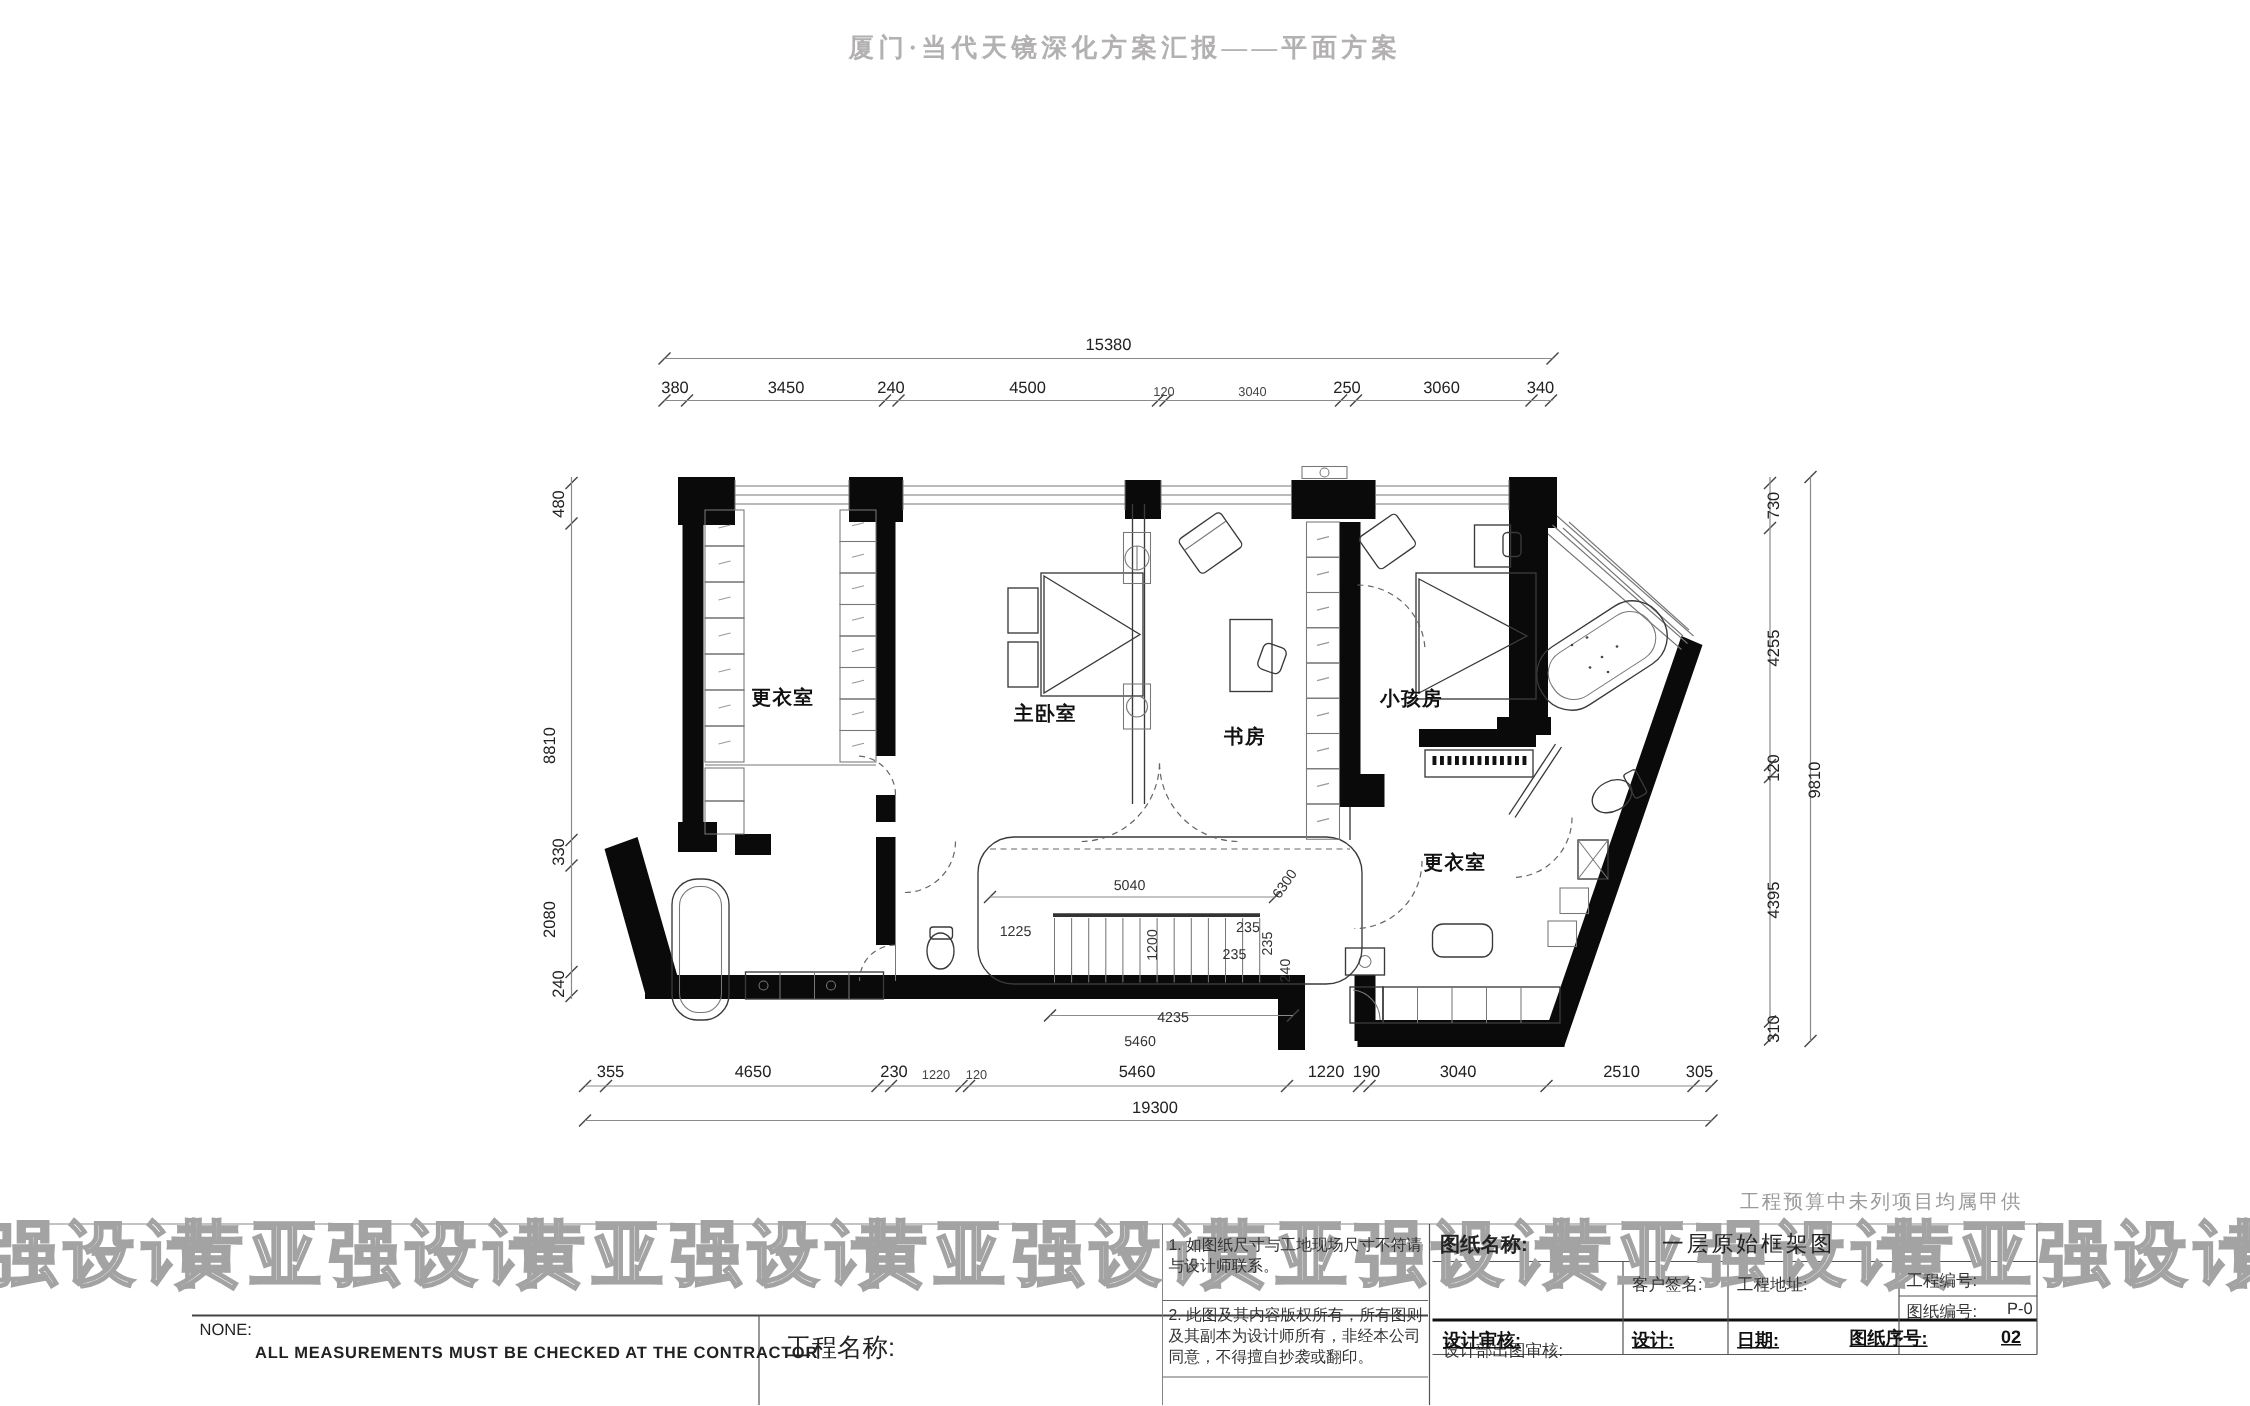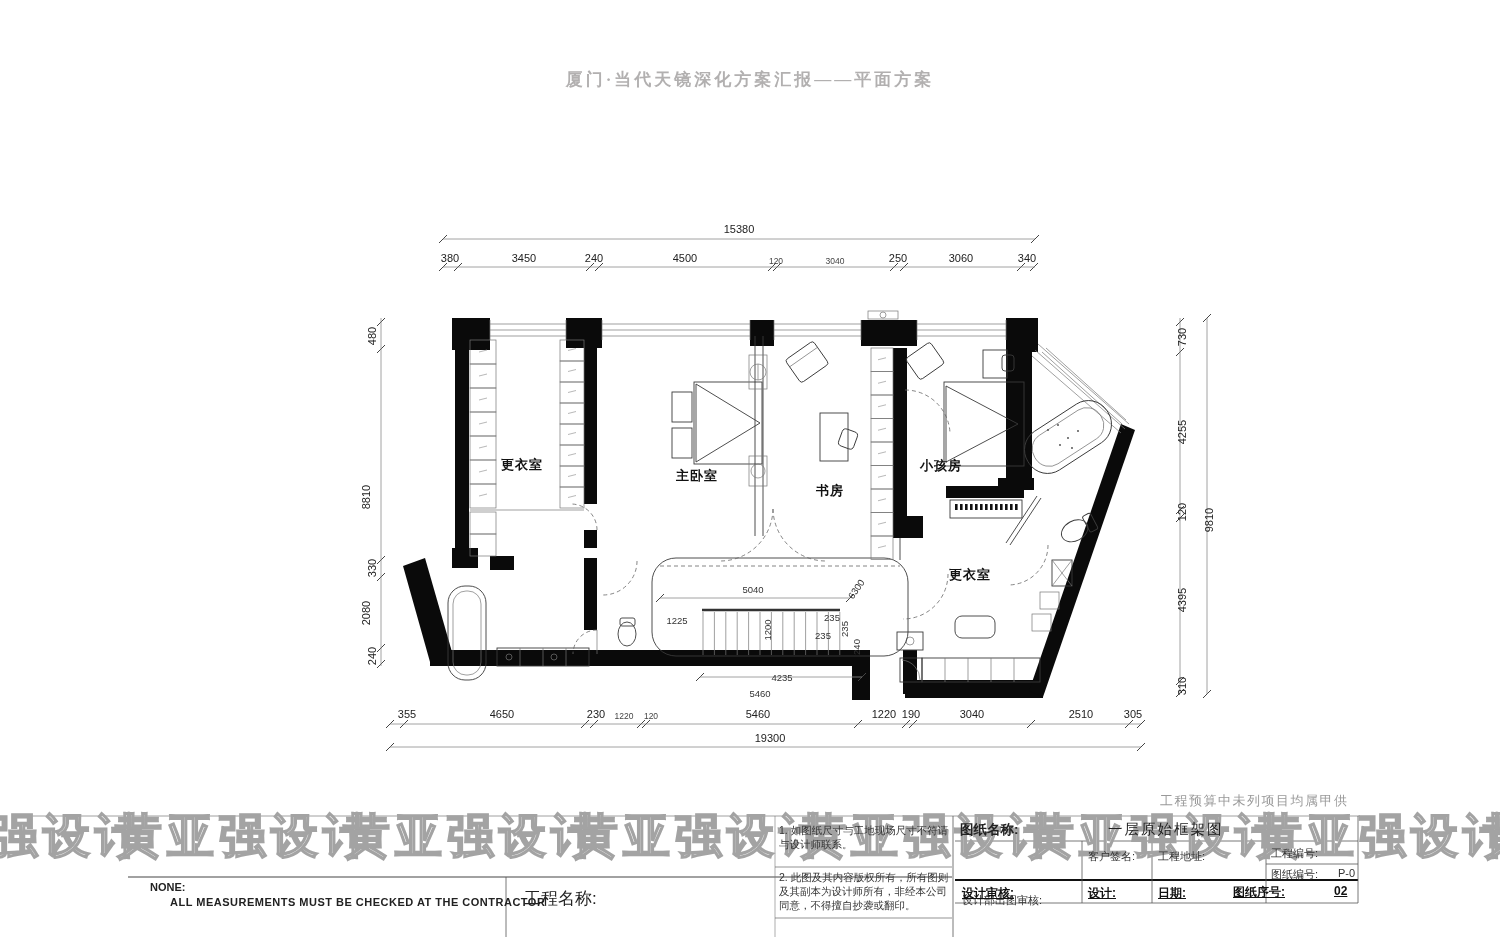--- a/index.html
+++ b/index.html
@@ -1,18 +1,18 @@
 <!DOCTYPE html>
 <html><head>
 <meta charset="utf-8">
 <style>
   html,body{margin:0;padding:0;background:#fff;}
   #sheet{position:relative;width:1500px;height:937px;background:#fff;overflow:hidden;
          font-family:"Liberation Sans",sans-serif;}
-  .hdr{position:absolute;left:0;width:100%;text-align:center;font-family:"Liberation Serif",serif;margin-top:48px;}
+  .hdr{position:absolute;left:0;width:100%;text-align:center;font-family:"Liberation Serif",serif;}
   .h-cn{top:20px;font-size:17px;font-weight:700;color:#b2b0b0;letter-spacing:3px;}
   .h-en{top:42px;font-size:19px;font-weight:700;color:#bcbaba;letter-spacing:0.5px;}
   svg{position:absolute;left:0;top:0;}
   svg text{font-family:"Liberation Sans",sans-serif;}
   .wall{fill:#0a0a0a;stroke:none;}
   .thin{fill:none;stroke:#3a3a3a;stroke-width:0.9;}
   .lite{fill:none;stroke:#777;stroke-width:0.7;}
   .mark{fill:none;stroke:#999;stroke-width:0.7;}
   .dim{fill:none;stroke:#8a8a8a;stroke-width:0.8;}
   .tick{stroke:#444;stroke-width:1;}
@@ -417,21 +417,21 @@
         <text x="571" y="852" class="wmtext">黄亚强设计</text>
         <text x="799" y="852" class="wmtext">黄亚强设计</text>
         <text x="1027" y="852" class="wmtext">黄亚强设计</text>
         <text x="1255" y="852" class="wmtext">黄亚强设计</text>
         <text x="1483" y="852" class="wmtext">黄亚强设计</text>
       </g>
   </svg>
 
   <div class="ft" style="left:1160px;top:792px;font-size:13px;color:#999;letter-spacing:1.5px;">工程预算中未列项目均属甲供</div>
 
-  <div class="ft" style="left:150px;top:881px;font-size:11px;font-weight:700;">NONE:</div>
+  <div class="ft" style="left:133px;top:881px;font-size:11px;font-weight:400;">NONE:</div>
   <div class="ft" style="left:170px;top:896px;font-size:11px;font-weight:700;letter-spacing:0.5px;">ALL  MEASUREMENTS  MUST  BE  CHECKED  AT  THE  CONTRACTOR</div>
   <div class="ft" style="left:524px;top:887px;font-size:17px;">工程名称:</div>
 
   <div class="ft" style="left:779px;top:824px;width:170px;font-size:10.5px;color:#333;line-height:1.32;">1.  如图纸尺寸与工地现场尺寸不符请与设计师联系。</div>
   <div class="ft" style="left:779px;top:871px;width:170px;font-size:10.5px;color:#333;line-height:1.32;">2.  此图及其内容版权所有，所有图则及其副本为设计师所有，非经本公司同意，不得擅自抄袭或翻印。</div>
 
   <div class="ft" style="left:960px;top:821px;font-size:13.5px;font-weight:600;">图纸名称:</div>
   <div class="ft" style="left:1108px;top:820px;font-size:14.5px;color:#222;letter-spacing:2px;">一层原始框架图</div>
 
   <div class="ft lbl" style="left:962px;top:849px;margin-top:44px;">设计部出图审核:</div>

